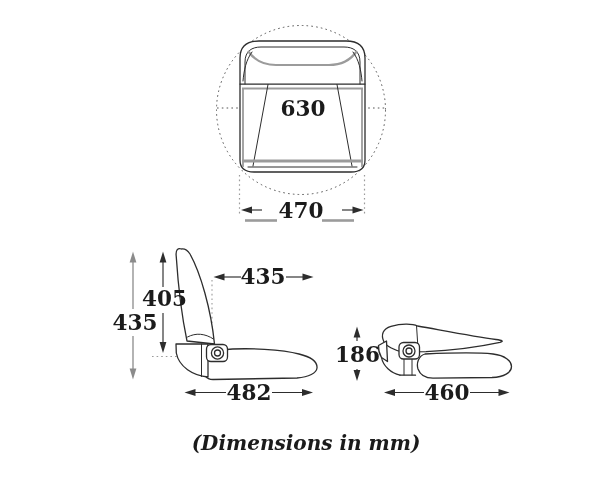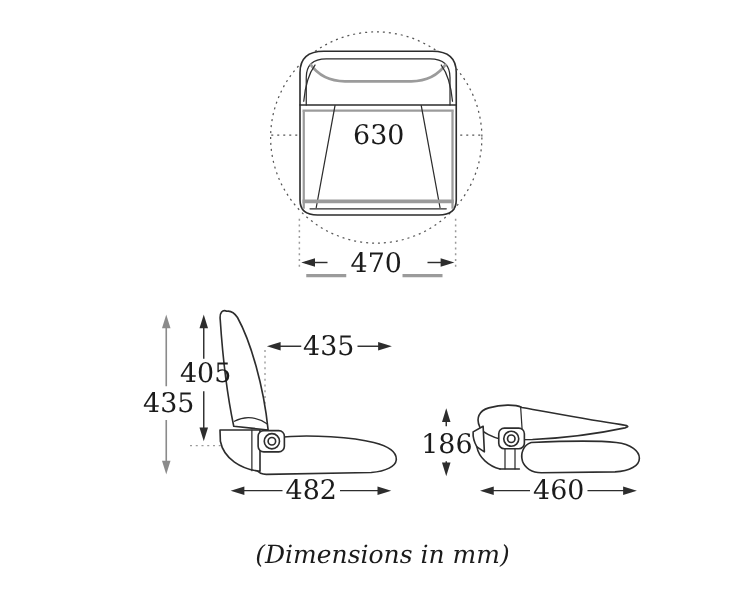--- a/index.html
+++ b/index.html
@@ -1,19 +1,19 @@
 <!DOCTYPE html>
 <html style="--line: #2d2d2d; --gray: #9b9b9b; --dimgray: #8b8b8b; --ink: #1b1b1b; --bg: #ffffff;"><head>
 <meta charset="utf-8">
 <style>
   :root{
     --line:#2d2d2d; --gray:#9b9b9b; --dimgray:#8b8b8b; --ink:#1b1b1b; --bg:#ffffff;
   }
   html,body{margin:0;padding:0;background:var(--bg);}
-  #stage{position:relative;width:549px;height:481px;background:var(--bg);overflow:hidden;}
+  #stage{position:relative;width:549px;height:481px;background:var(--bg);overflow:hidden;font-weight:bold;}
   svg{display:block;}
   
   .k  {stroke:var(--line);fill:none;stroke-width:1.25;stroke-linecap:round;stroke-linejoin:round;}
   .kf {stroke:var(--line);fill:var(--bg);stroke-width:1.3;stroke-linejoin:round;}
   .thin{stroke-width:1;}
   .g  {stroke:var(--gray);fill:none;stroke-linecap:butt;}
   .dotted{stroke-dasharray:1.6 3;}
   .fdot{stroke:#555;fill:none;stroke-width:1;stroke-dasharray:1.6 3.2;}
   .dim {stroke:var(--line);fill:none;stroke-width:1.15;}
   .dimg{stroke:var(--dimgray);fill:none;stroke-width:1.3;}

